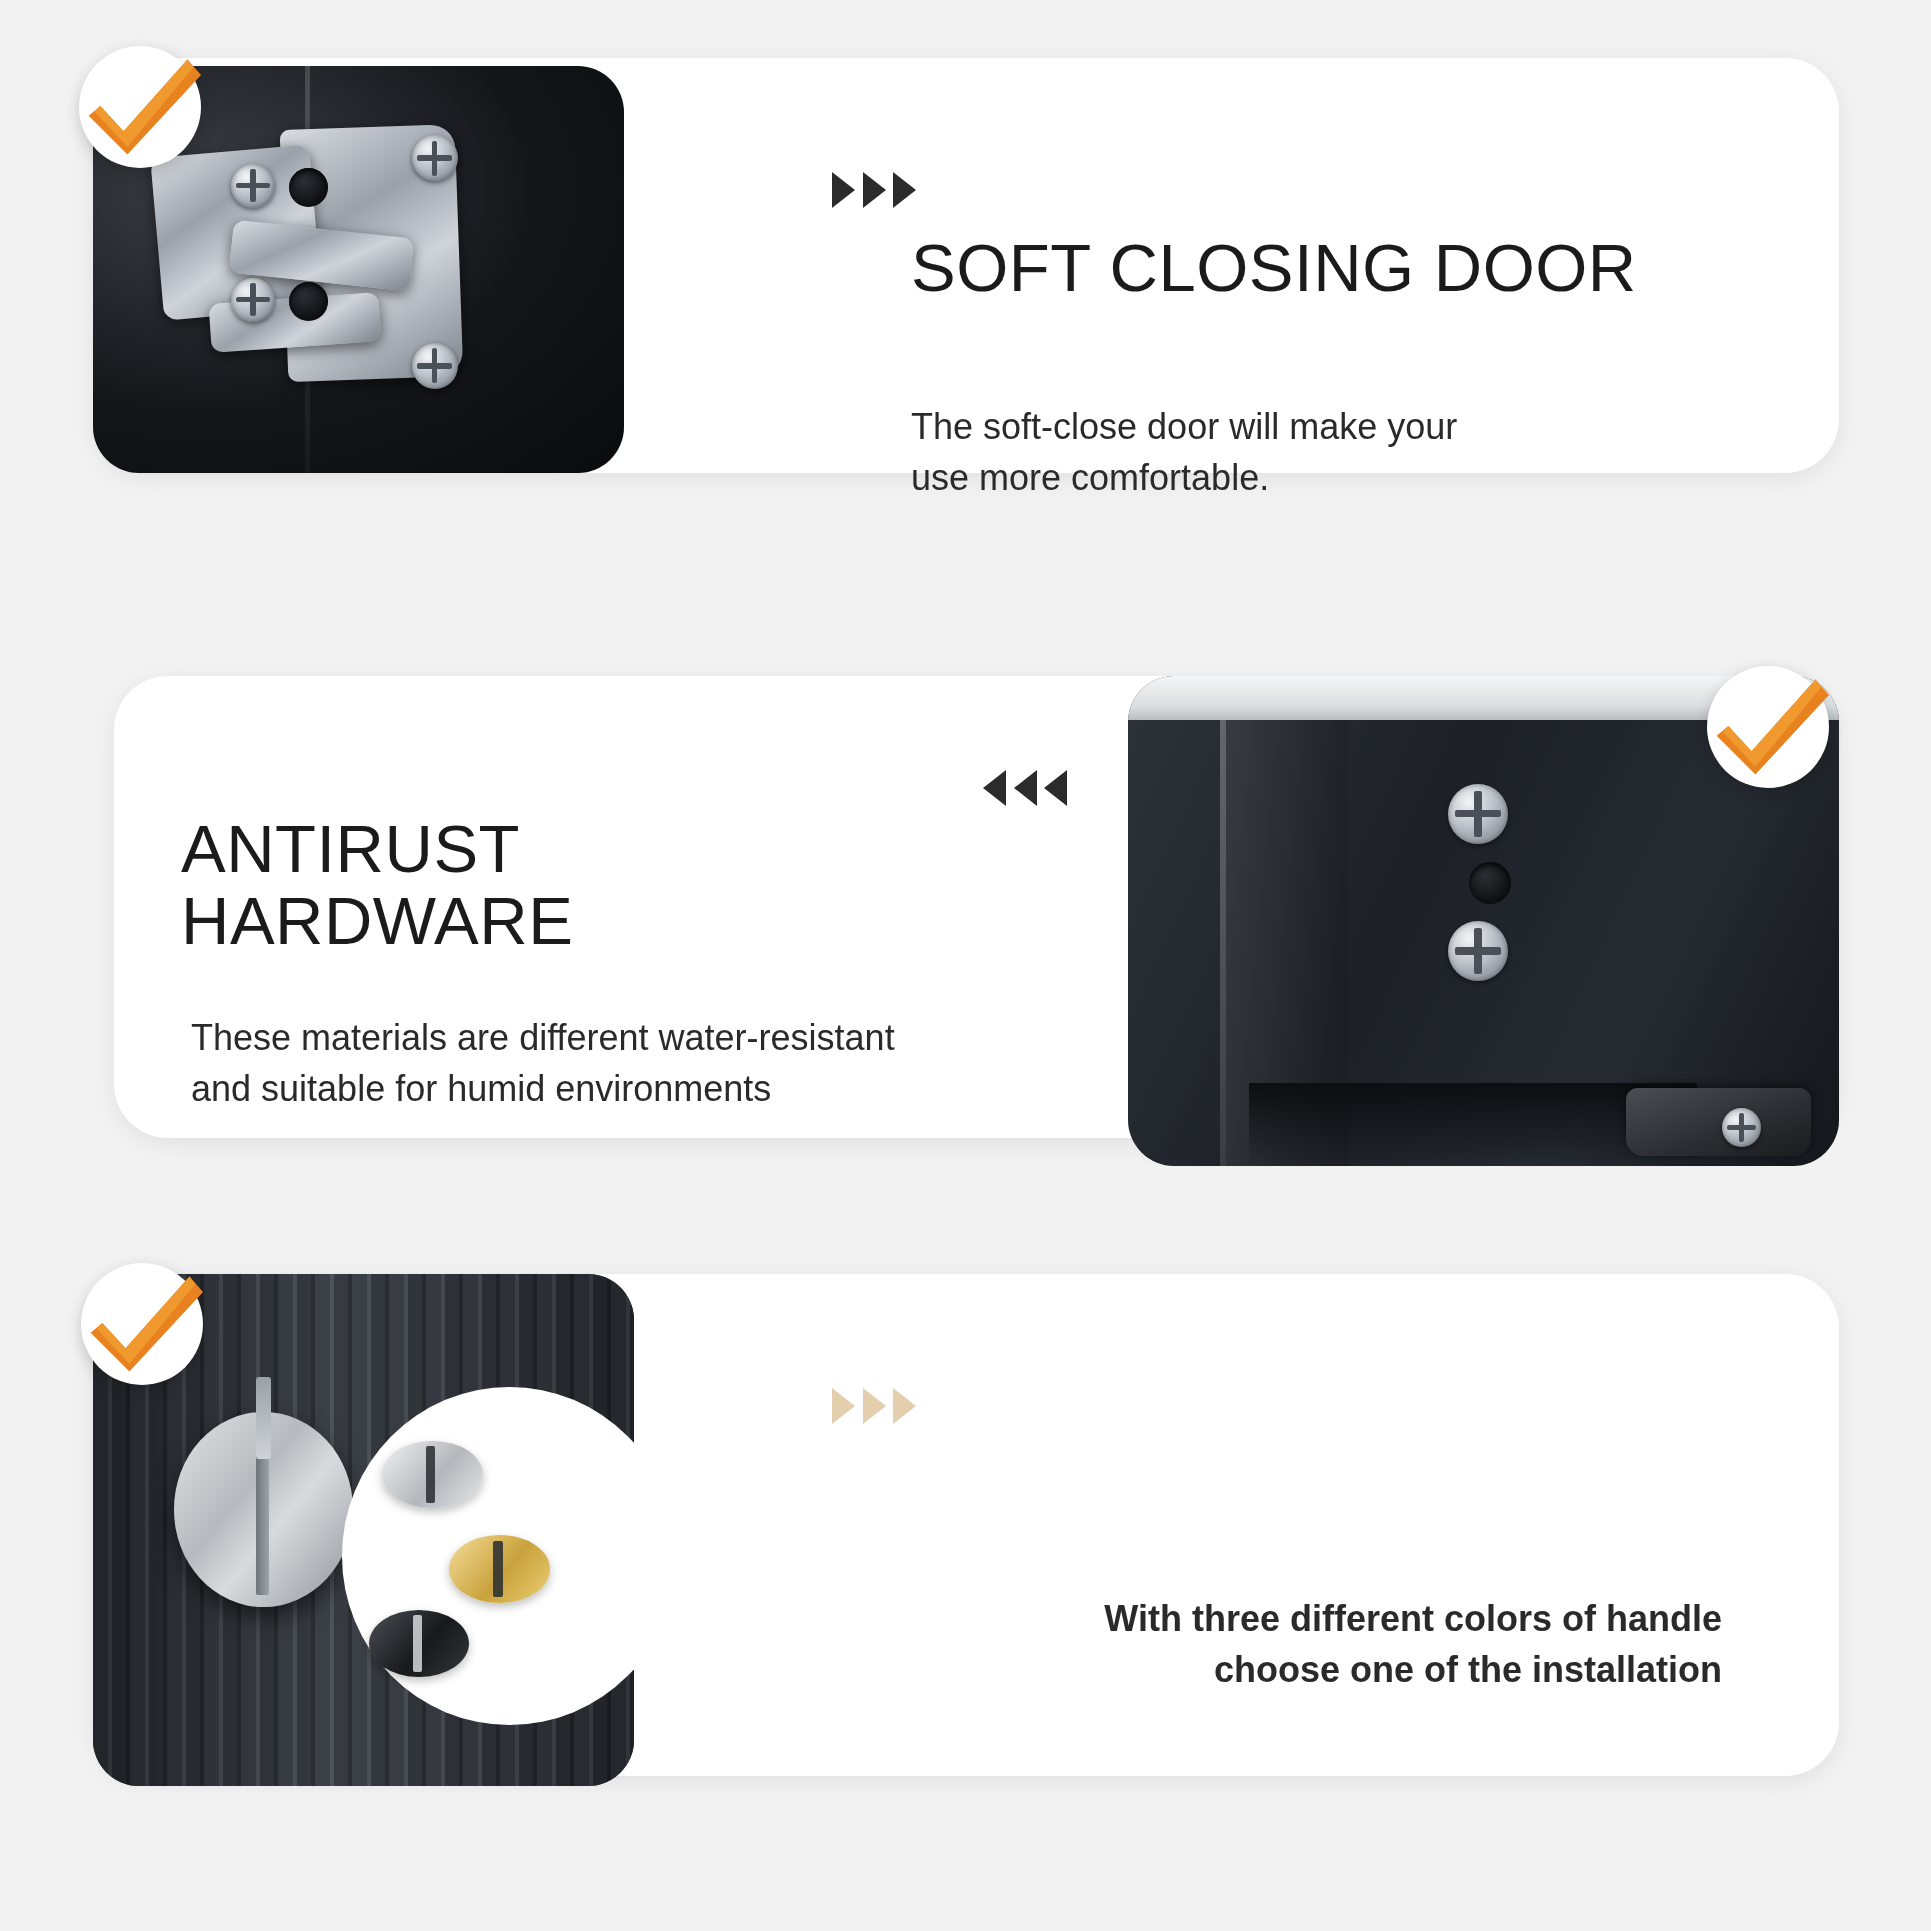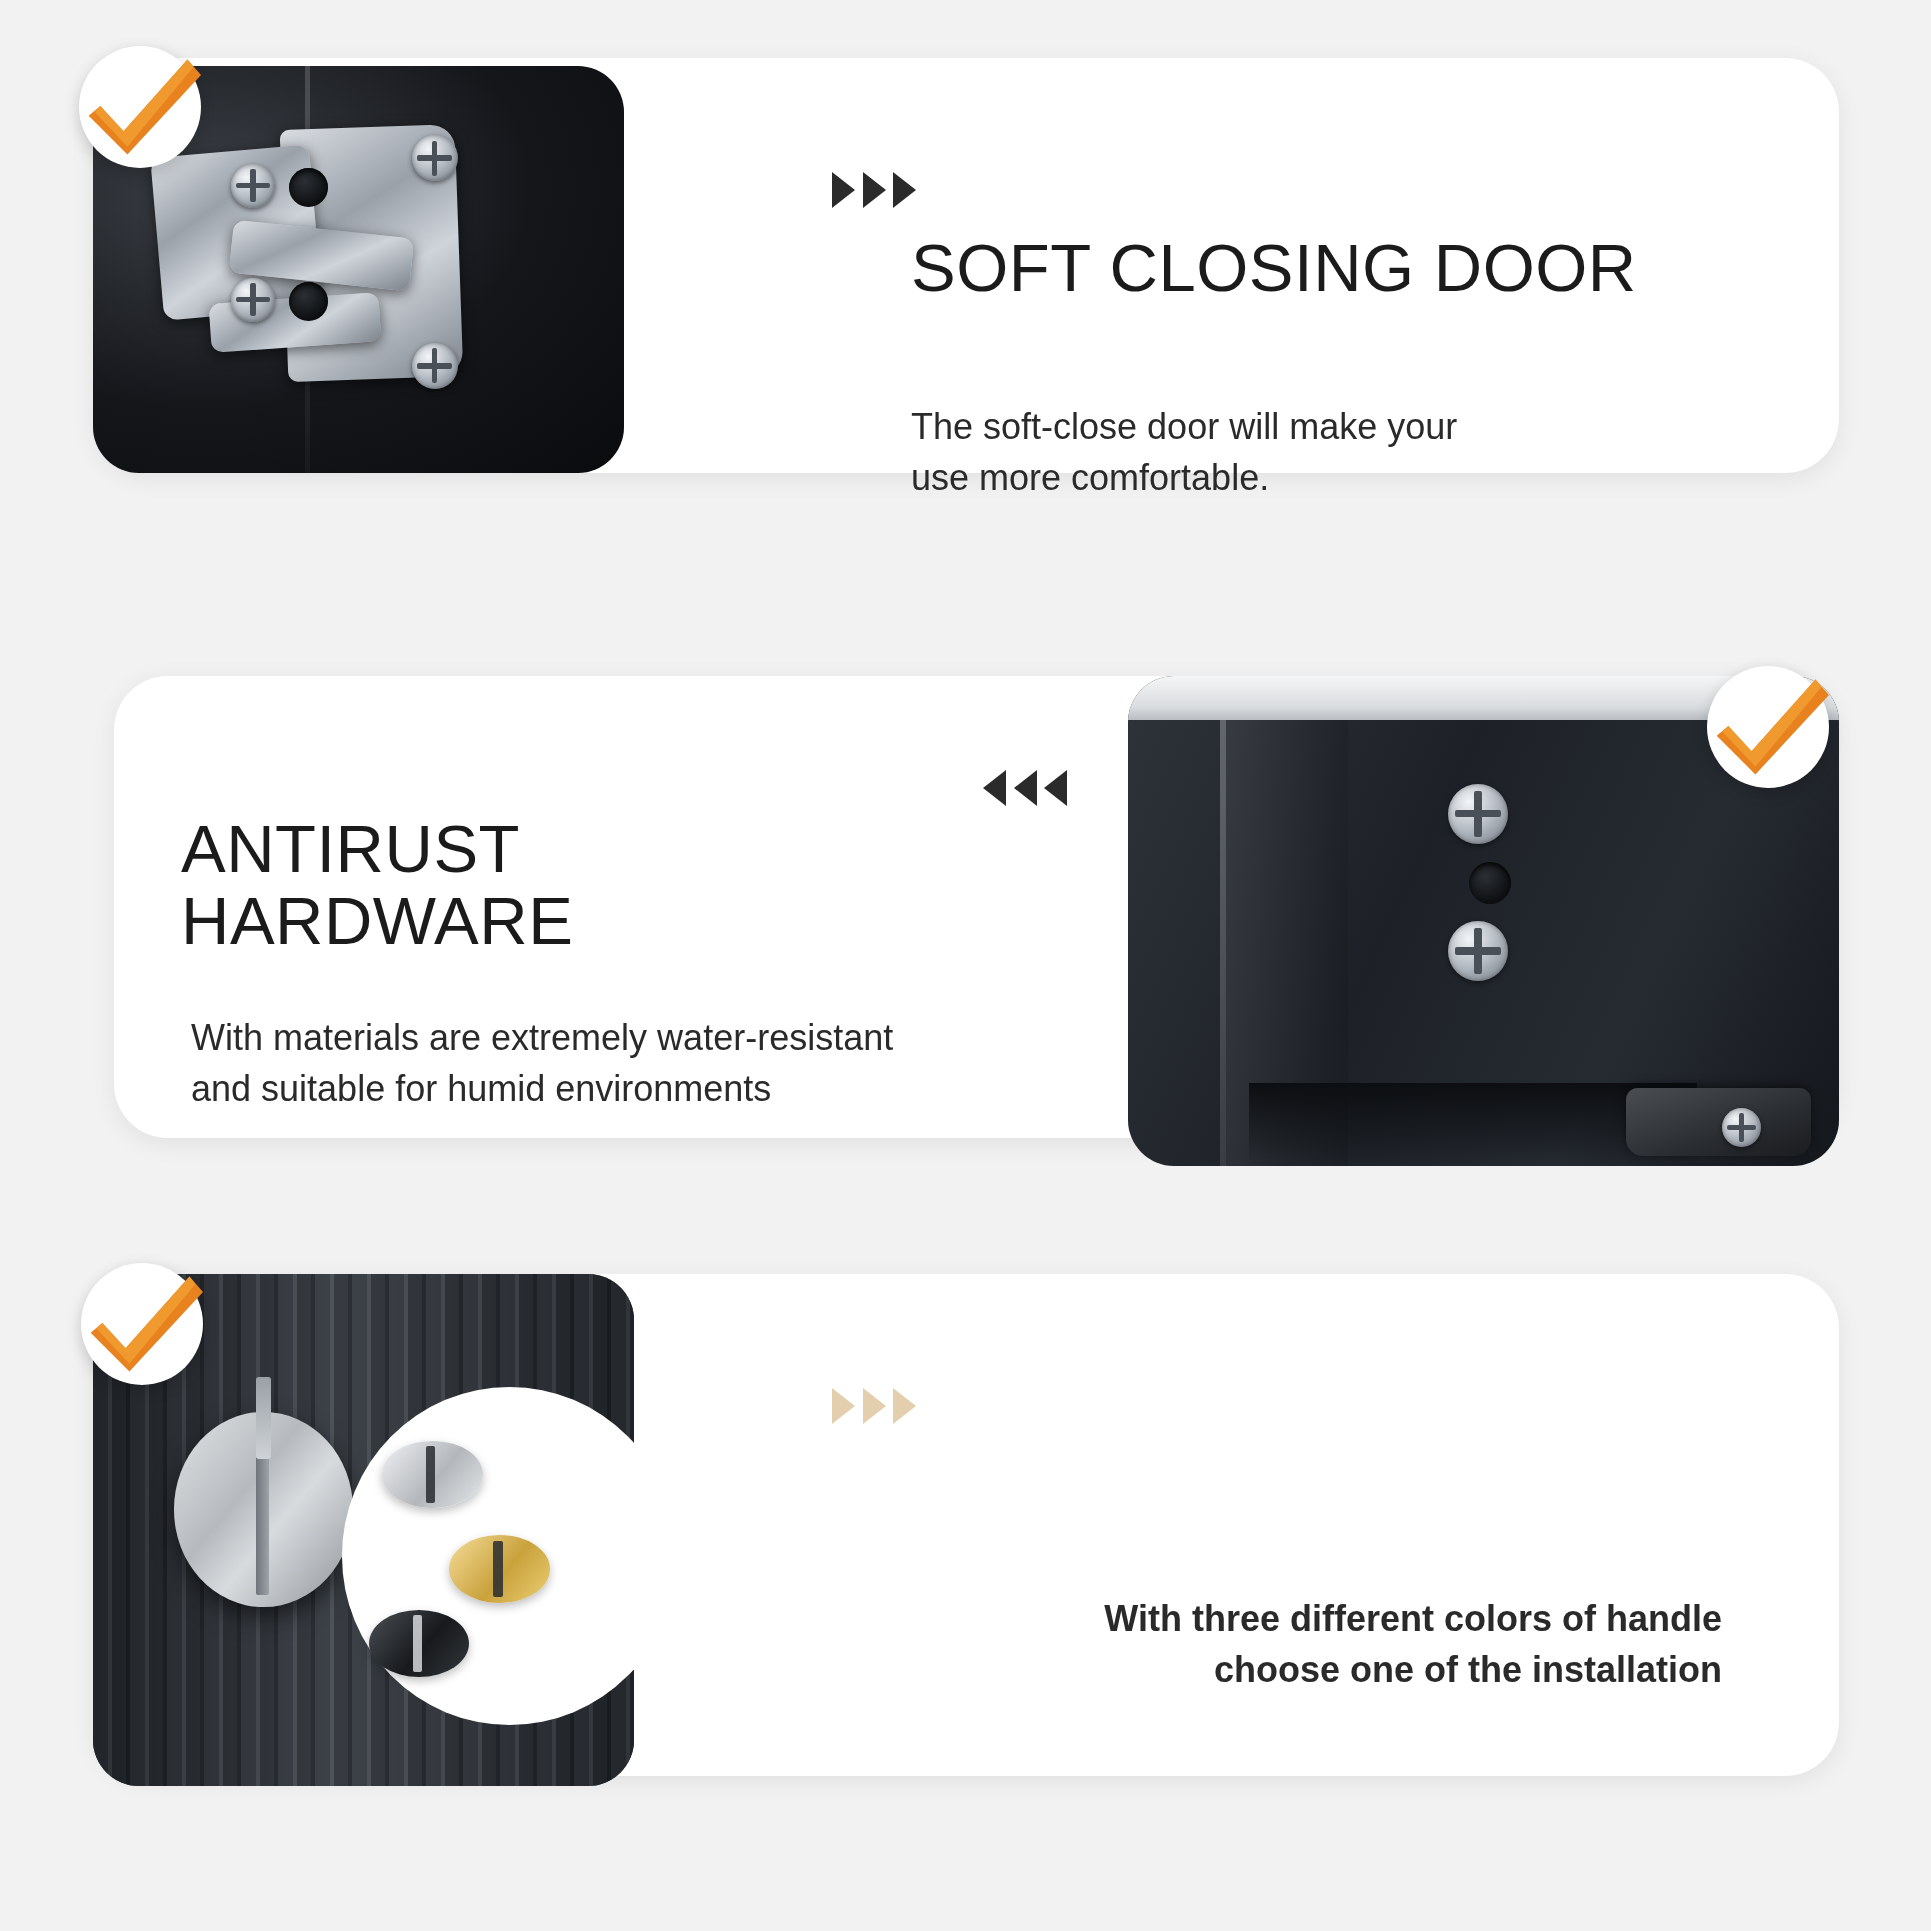--- a/index.html
+++ b/index.html
@@ -359,21 +359,21 @@
 
   <div class="chevrons" style="left:983px; top:770px;">
     <div class="chev chev-l"></div>
     <div class="chev chev-l"></div>
     <div class="chev chev-l"></div>
   </div>
 
   <div class="heading" style="left:181px; top:813px; width:830px;">ANTIRUST
 HARDWARE</div>
 
-  <div class="body-text" style="left:191px; top:1012px; width:946px;">With materials are extremely water-resistant
+  <div class="body-text" style="left:191px; top:1012px; width:946px;">These materials are different water-resistant
 and suitable for humid environments</div>
 
   <div class="card" style="left:93px; top:1274px; width:1746px; height:502px;">
   </div>
 
   <div class="photo photo-handle" style="left:93px; top:1274px; width:541px; height:512px;">
     <div class="slats"></div>
     <div class="slats-shade"></div>
     <div class="knob-main">
       <div class="knob-slot"></div>

